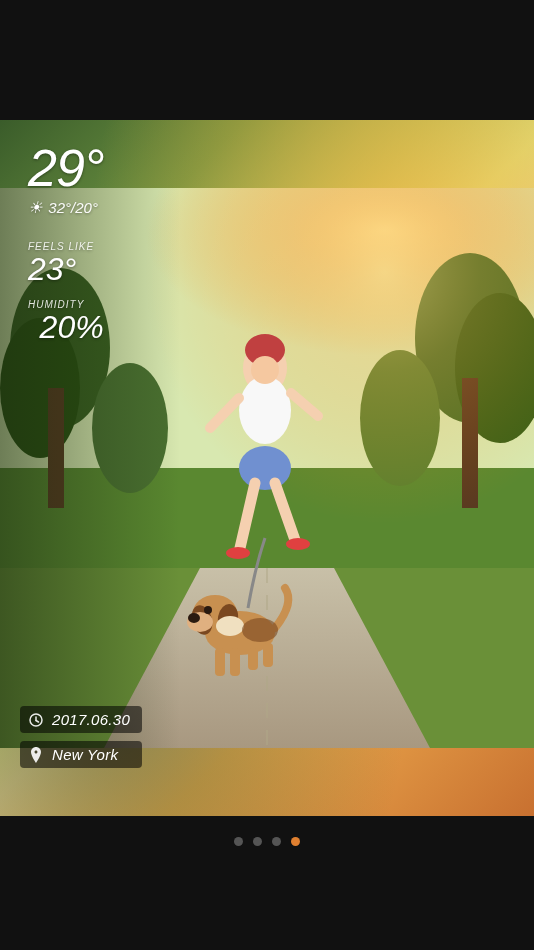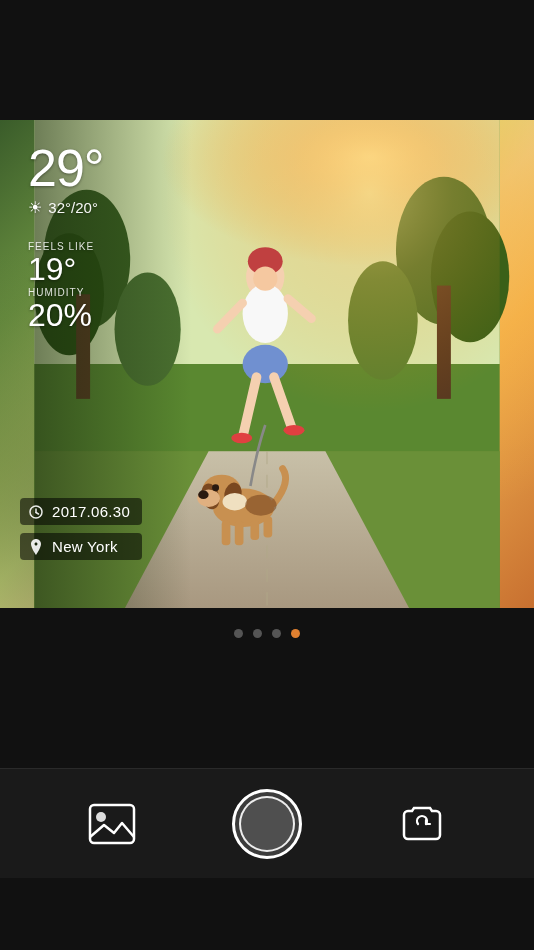--- a/index.html
+++ b/index.html
@@ -14,23 +14,24 @@
     }
 
     .top-bar {
       width: 100%;
       height: 120px;
       background: #111;
     }
 
     .photo-container {
       width: 100%;
-      height: 488px;
+      height: 696px;
       position: relative;
       overflow: hidden;
+      font-style: italic;
     }
 
     .photo-bg {
       width: 100%;
       height: 100%;
       background: 
         radial-gradient(ellipse at 75% 20%, rgba(255,180,60,0.7) 0%, transparent 55%),
         radial-gradient(ellipse at 20% 80%, rgba(60,80,40,0.6) 0%, transparent 50%),
         linear-gradient(135deg, #3a5c2a 0%, #6a9040 20%, #a8c060 35%, #d4e080 45%, #e8d090 55%, #f0b050 70%, #c87030 100%);
       position: absolute;
@@ -80,27 +81,29 @@
     .feels-temp {
       font-size: 32px;
       font-weight: 300;
       line-height: 1.1;
     }
 
     .humidity-label {
       font-size: 10px;
       letter-spacing: 1px;
       opacity: 0.85;
+      margin-top: 12px;
       font-weight: 500;
     }
 
     .humidity-val {
       font-size: 32px;
       font-weight: 300;
       line-height: 1.1;
+      text-align: right;
     }
 
     .photo-tags {
       position: absolute;
       bottom: 48px;
       left: 20px;
       display: flex;
       flex-direction: column;
       gap: 8px;
       margin-top: 28px;
@@ -310,21 +313,21 @@
     <ellipse cx="260" cy="442" rx="18" ry="12" fill="#7a4820" opacity="0.6"></ellipse>
   </svg>
 
   <div class="weather-overlay">
     <div class="temp-main">29°</div>
     <div class="temp-range-row">
       <span class="sun-icon">☀</span>
       <span class="temp-range">32°/20°</span>
     </div>
     <div class="feels-label">FEELS LIKE</div>
-    <div class="feels-temp">19°</div>
+    <div class="feels-temp">23°</div>
     <div class="humidity-label">HUMIDITY</div>
     <div class="humidity-val">20%</div>
   </div>
 
   <div class="photo-tags">
     <div class="tag-pill">
       <span class="tag-icon">
         <svg width="14" height="14" viewBox="0 0 14 14" fill="white">
           <circle cx="7" cy="7" r="6" stroke="white" stroke-width="1.5" fill="none"></circle>
           <line x1="7" y1="4" x2="7" y2="7.5" stroke="white" stroke-width="1.5" stroke-linecap="round"></line>

